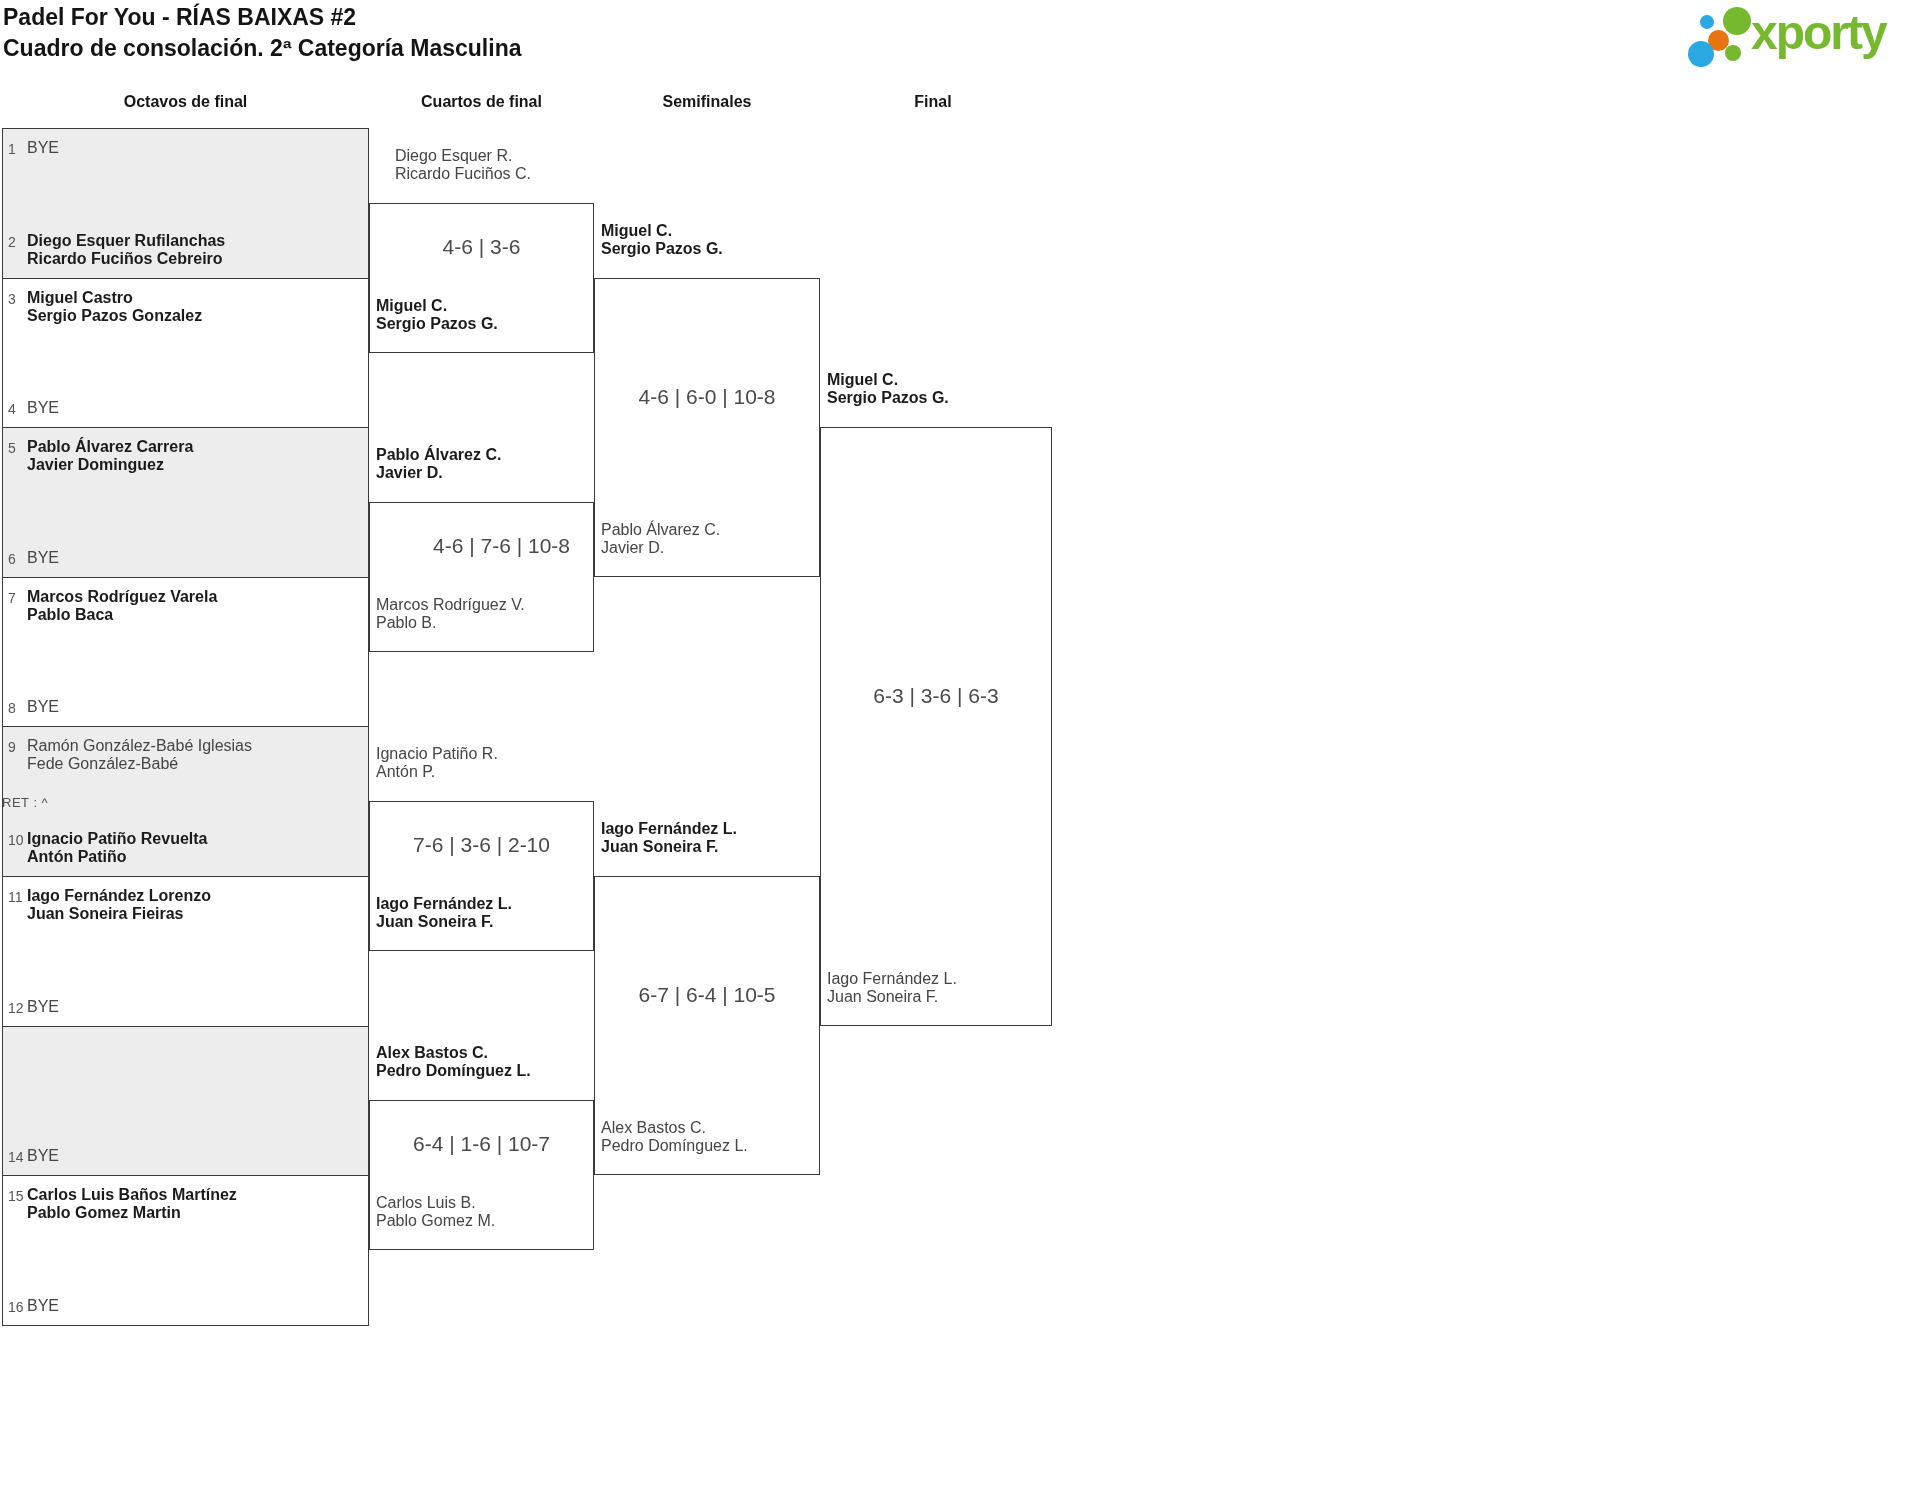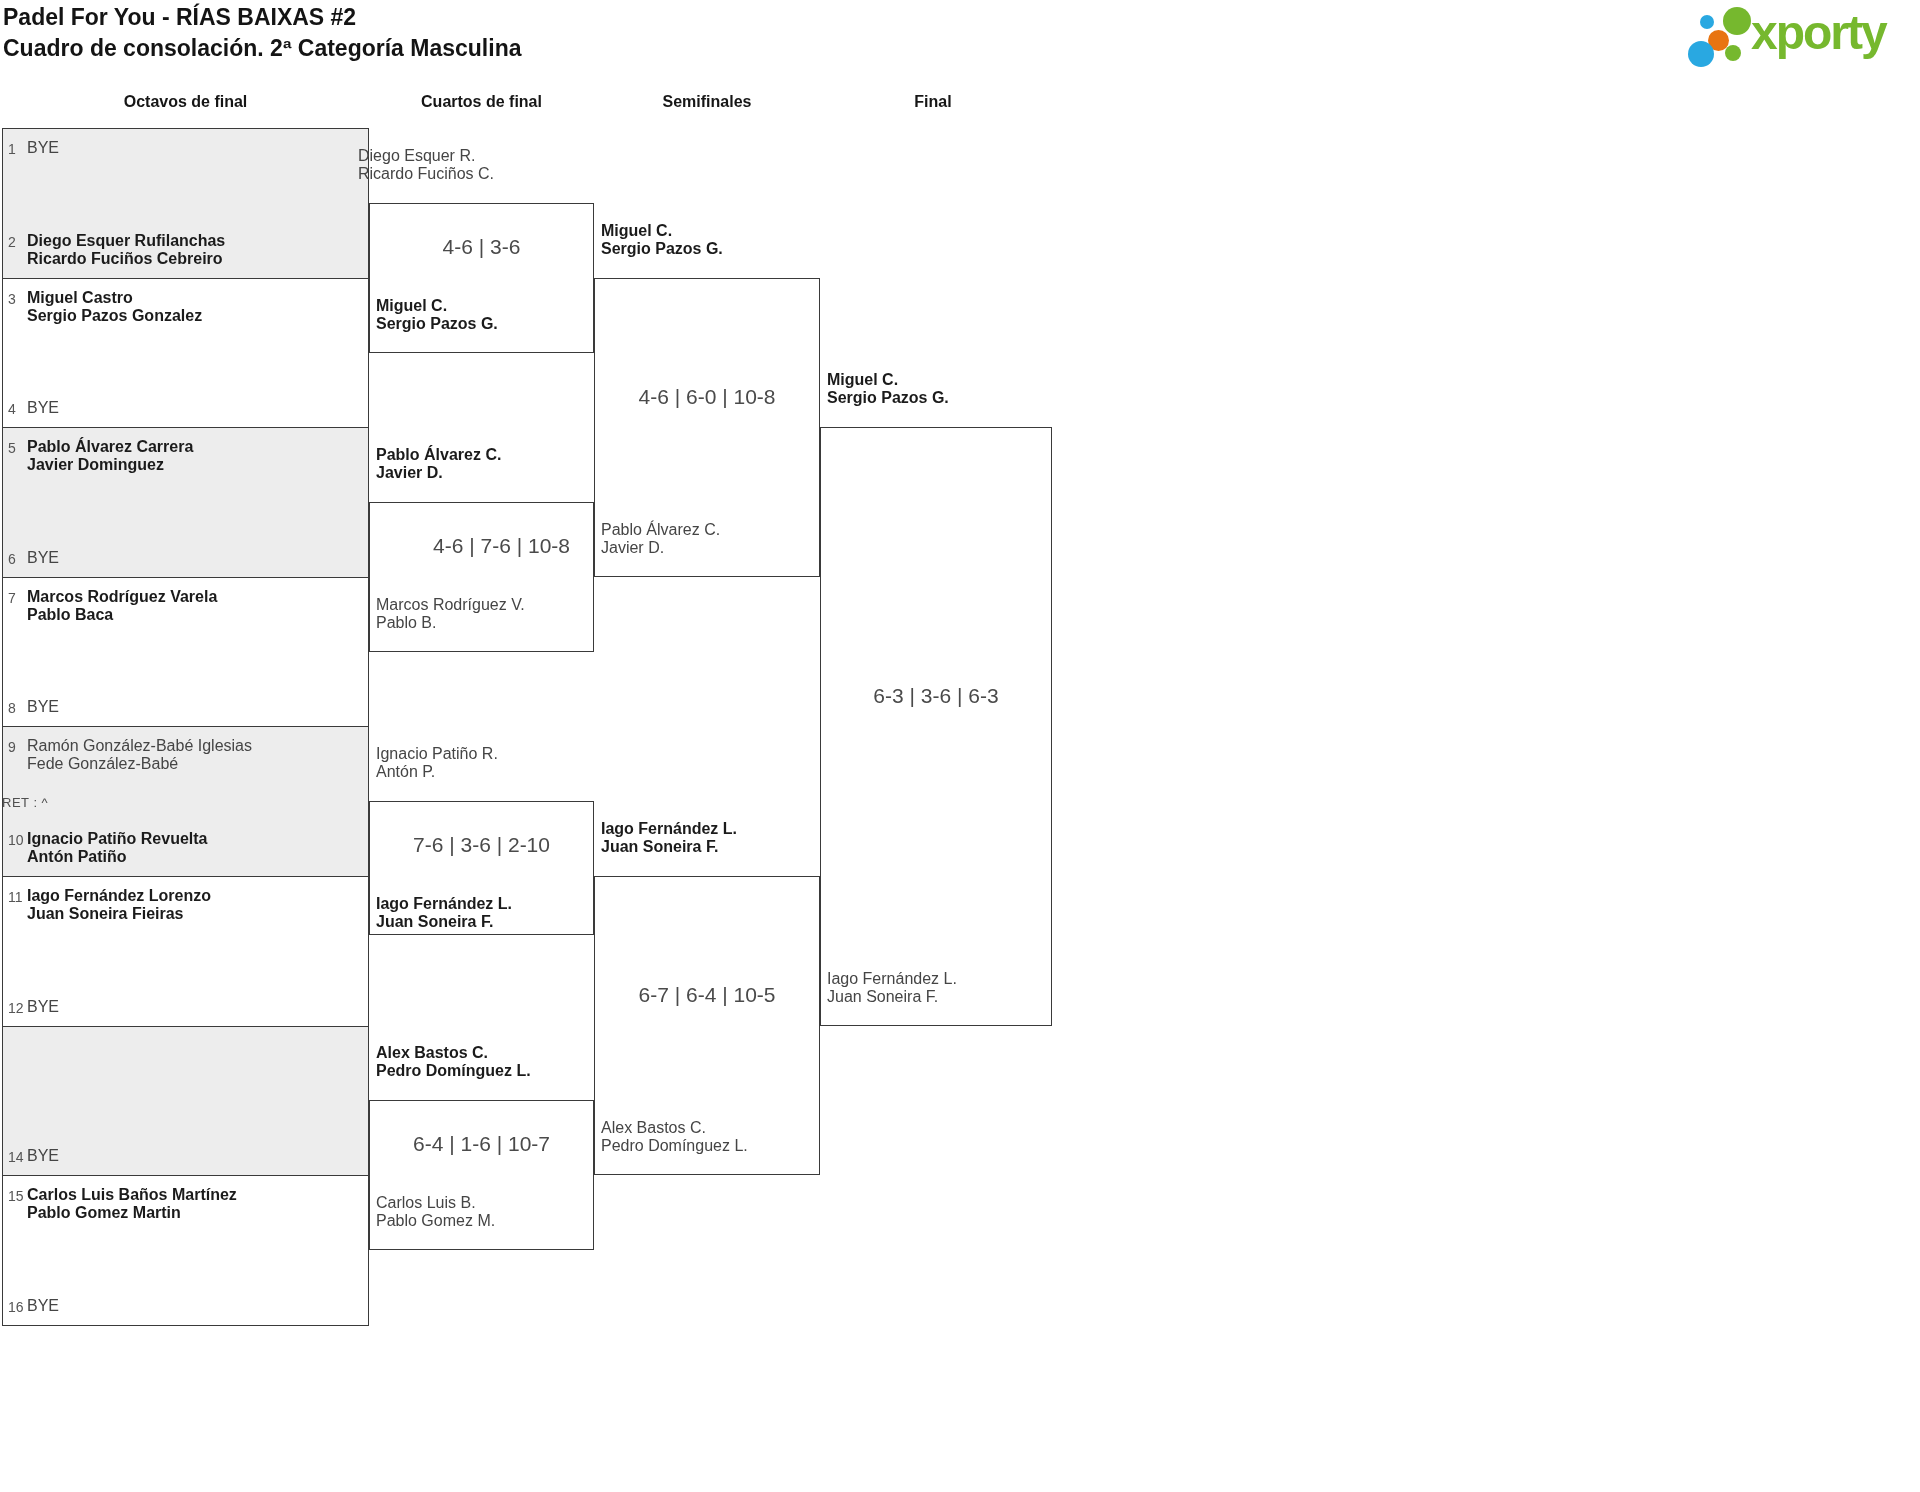--- a/index.html
+++ b/index.html
@@ -167,39 +167,39 @@
   </div>
 
   <div class="ret">RET : ^</div>
 
   <div class="mbox" style="left:369px;width:225px;top:203px;height:150px;">
     <span class="score" style="top:31px;">4-6 | 3-6</span>
   </div>
   <div class="mbox" style="left:369px;width:225px;top:502px;height:150px;">
     <span class="score" style="top:31px;padding-left:40px;">4-6 | 7-6 | 10-8</span>
   </div>
-  <div class="mbox" style="left:369px;width:225px;top:801px;height:134px;">
+  <div class="mbox" style="left:369px;width:225px;top:801px;height:150px;">
     <span class="score" style="top:31px;">7-6 | 3-6 | 2-10</span>
   </div>
   <div class="mbox" style="left:369px;width:225px;top:1100px;height:150px;">
     <span class="score" style="top:31px;">6-4 | 1-6 | 10-7</span>
   </div>
 
   <div class="mbox" style="left:594px;width:226px;top:278px;height:299px;">
     <span class="score" style="top:106px;">4-6 | 6-0 | 10-8</span>
   </div>
   <div class="mbox" style="left:594px;width:226px;top:876px;height:299px;">
     <span class="score" style="top:106px;">6-7 | 6-4 | 10-5</span>
   </div>
 
   <div class="mbox" style="left:820px;width:232px;top:427px;height:599px;">
     <span class="score" style="top:256px;">6-3 | 3-6 | 6-3</span>
   </div>
 
-  <div class="tlabel" style="left:358px;top:147px;">
+  <div class="tlabel" style="left:395px;top:147px;">
       <span>Diego Esquer R.</span>
       <span>Ricardo Fuciños C.</span>
     </div>
   <div class="tlabel bold" style="left:376px;top:297px;">
       <span>Miguel C.</span>
       <span>Sergio Pazos G.</span>
     </div>
   <div class="tlabel bold" style="left:376px;top:446px;">
       <span>Pablo Álvarez C.</span>
       <span>Javier D.</span>

